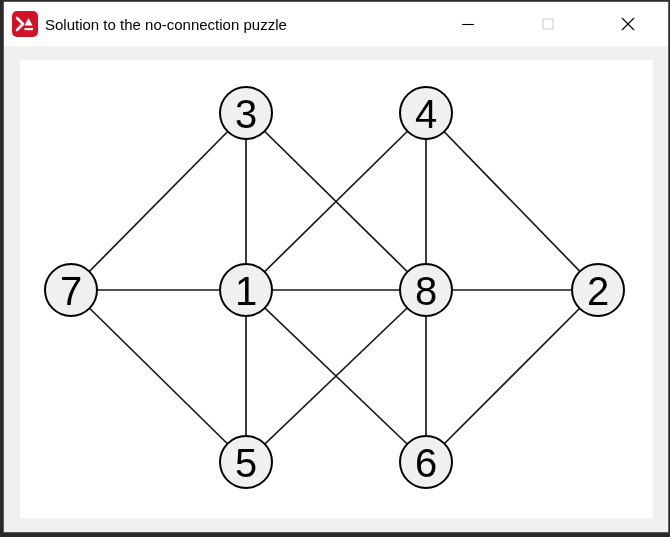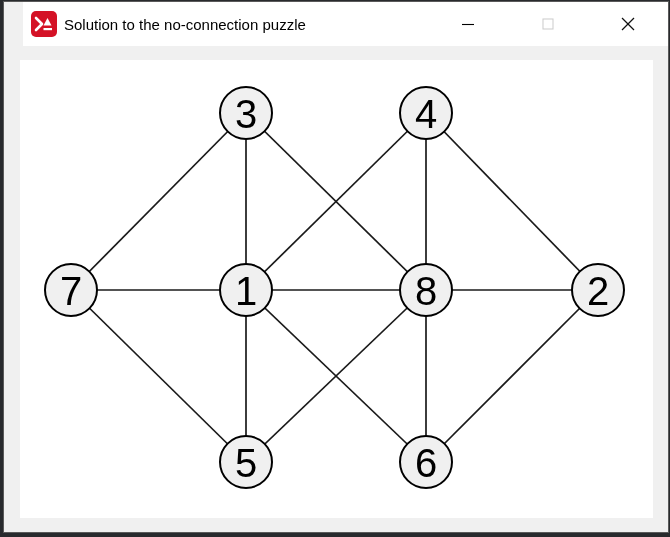--- a/index.html
+++ b/index.html
@@ -14,21 +14,20 @@
     left: 3px; top: 1px;
     width: 666px; height: 532px;
     background: #f0f0f0;
     border: 1px solid #5a5a5a;
   }
   .titlebar {
     height: 44px;
     background: #ffffff;
     display: flex;
     align-items: center;
-    margin-left: 19px;
   }
   .app-icon {
     width: 26px; height: 26px;
     margin-left: 8px;
     flex: 0 0 auto;
     display: flex; align-items: center; justify-content: center;
   }
   .title-text {
     margin-left: 7px;
     font-size: 15px;

